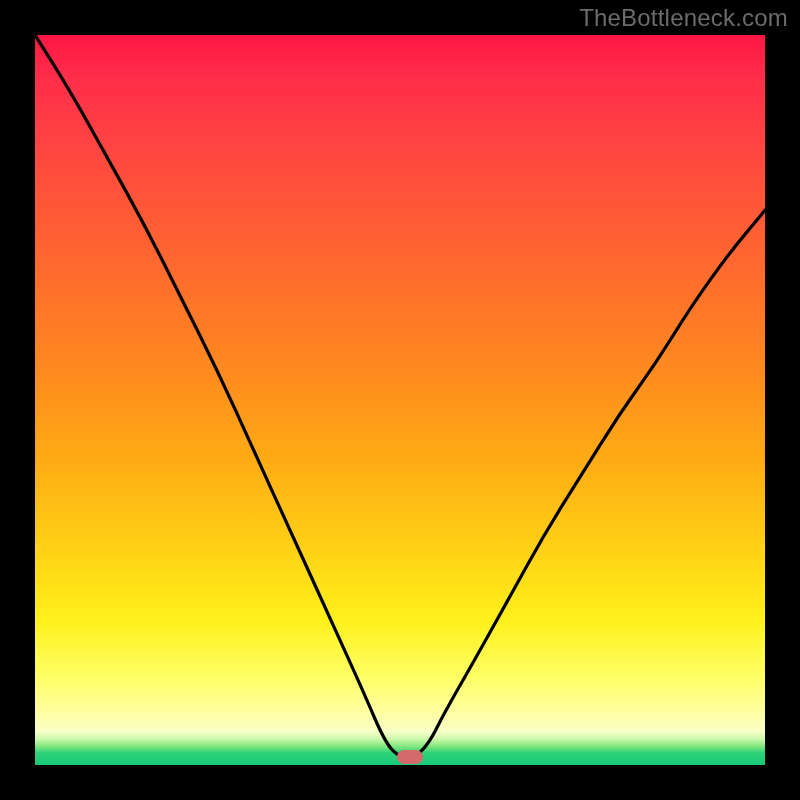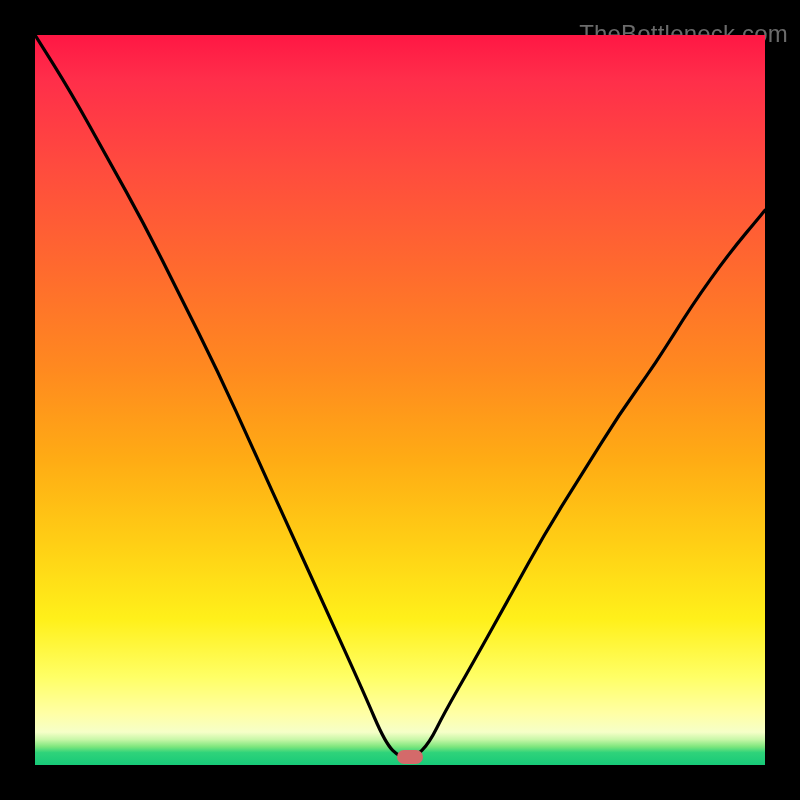--- a/index.html
+++ b/index.html
@@ -12,21 +12,21 @@
     font-family: Arial, Helvetica, sans-serif;
   }
   .frame {
     position: relative;
     width: 800px;
     height: 800px;
     background: #000;
   }
   .watermark {
     position: absolute;
-    top: 20px;
+    top: 4px;
     right: 12px;
     color: #6b6b6b;
     font-size: 24px;
     font-weight: 500;
     letter-spacing: 0.2px;
     user-select: none;
   }
   .plot {
     position: absolute;
     left: 35px;

